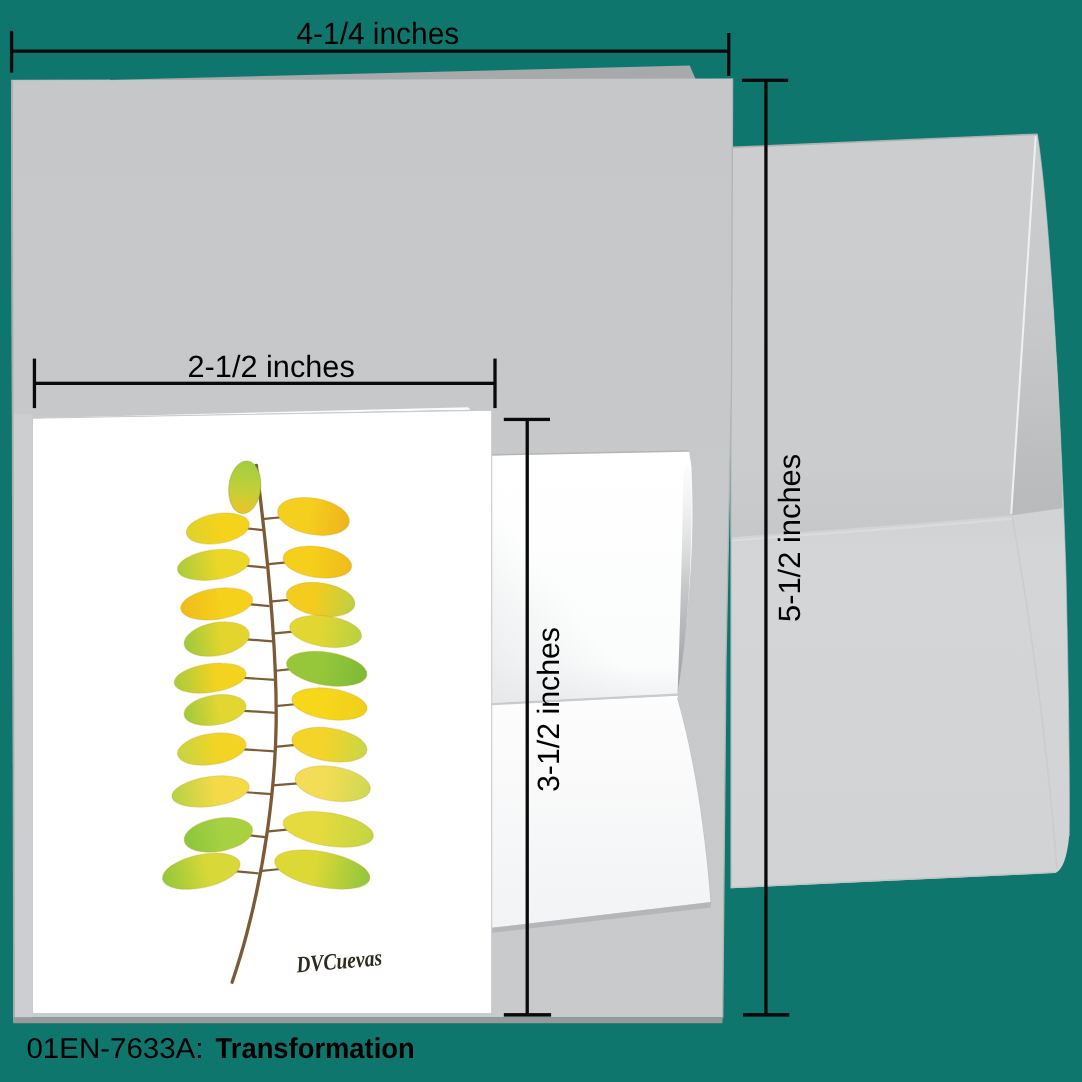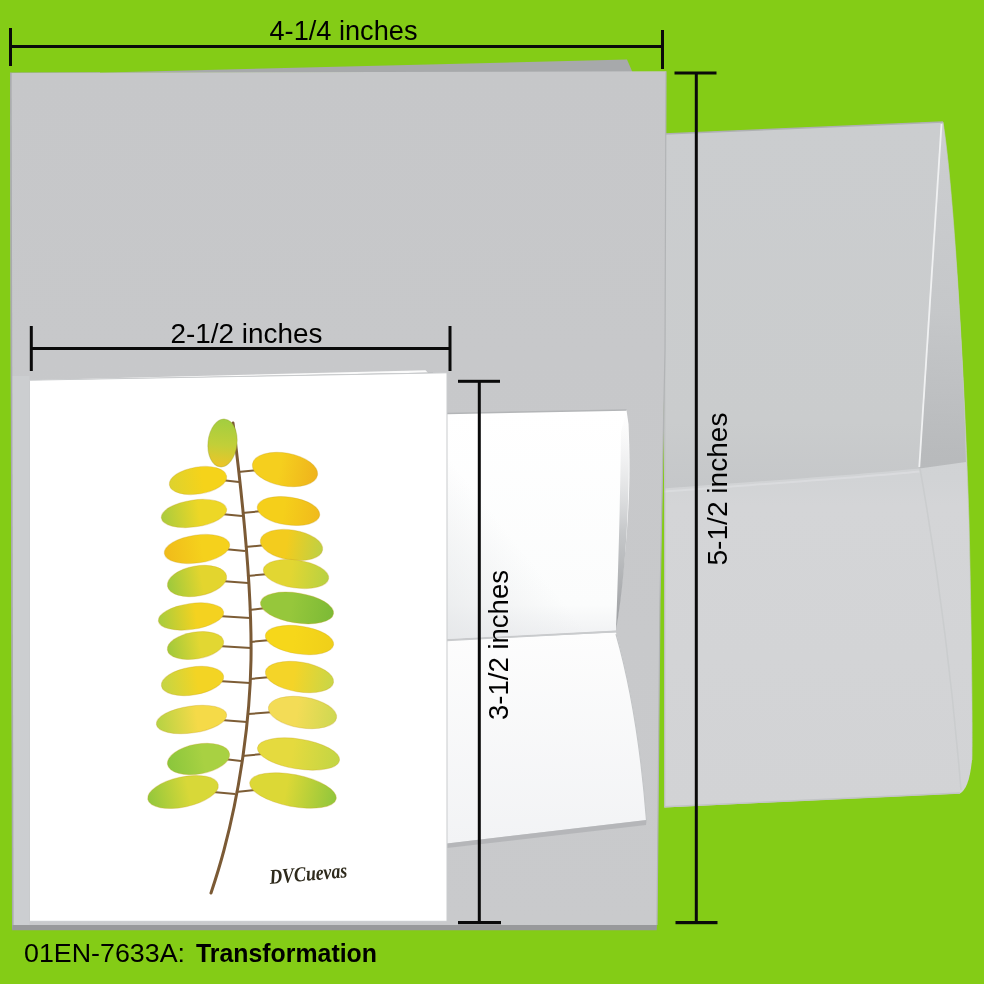--- a/index.html
+++ b/index.html
@@ -1,16 +1,16 @@
 <!DOCTYPE html>
 <html><head>
 <meta charset="utf-8">
 <style>
 html,body{margin:0;padding:0;background:#fff;}
-#page{position:relative;width:984px;height:984px;background:#84cc16;overflow:hidden;
+#page{position:relative;width:984px;height:984px;background:#0f766e;overflow:hidden;
 font-family:"Liberation Sans",sans-serif;}
 svg{position:absolute;top:0;left:0;}
 </style>
 </head>
 <body>
 <div id="page">
 <svg width="984" height="984" viewBox="0 0 984 984">
 <defs>
 <linearGradient id="envBody" x1="0" y1="0" x2="0" y2="1">
 <stop offset="0" stop-color="#c9cbcd"></stop>

